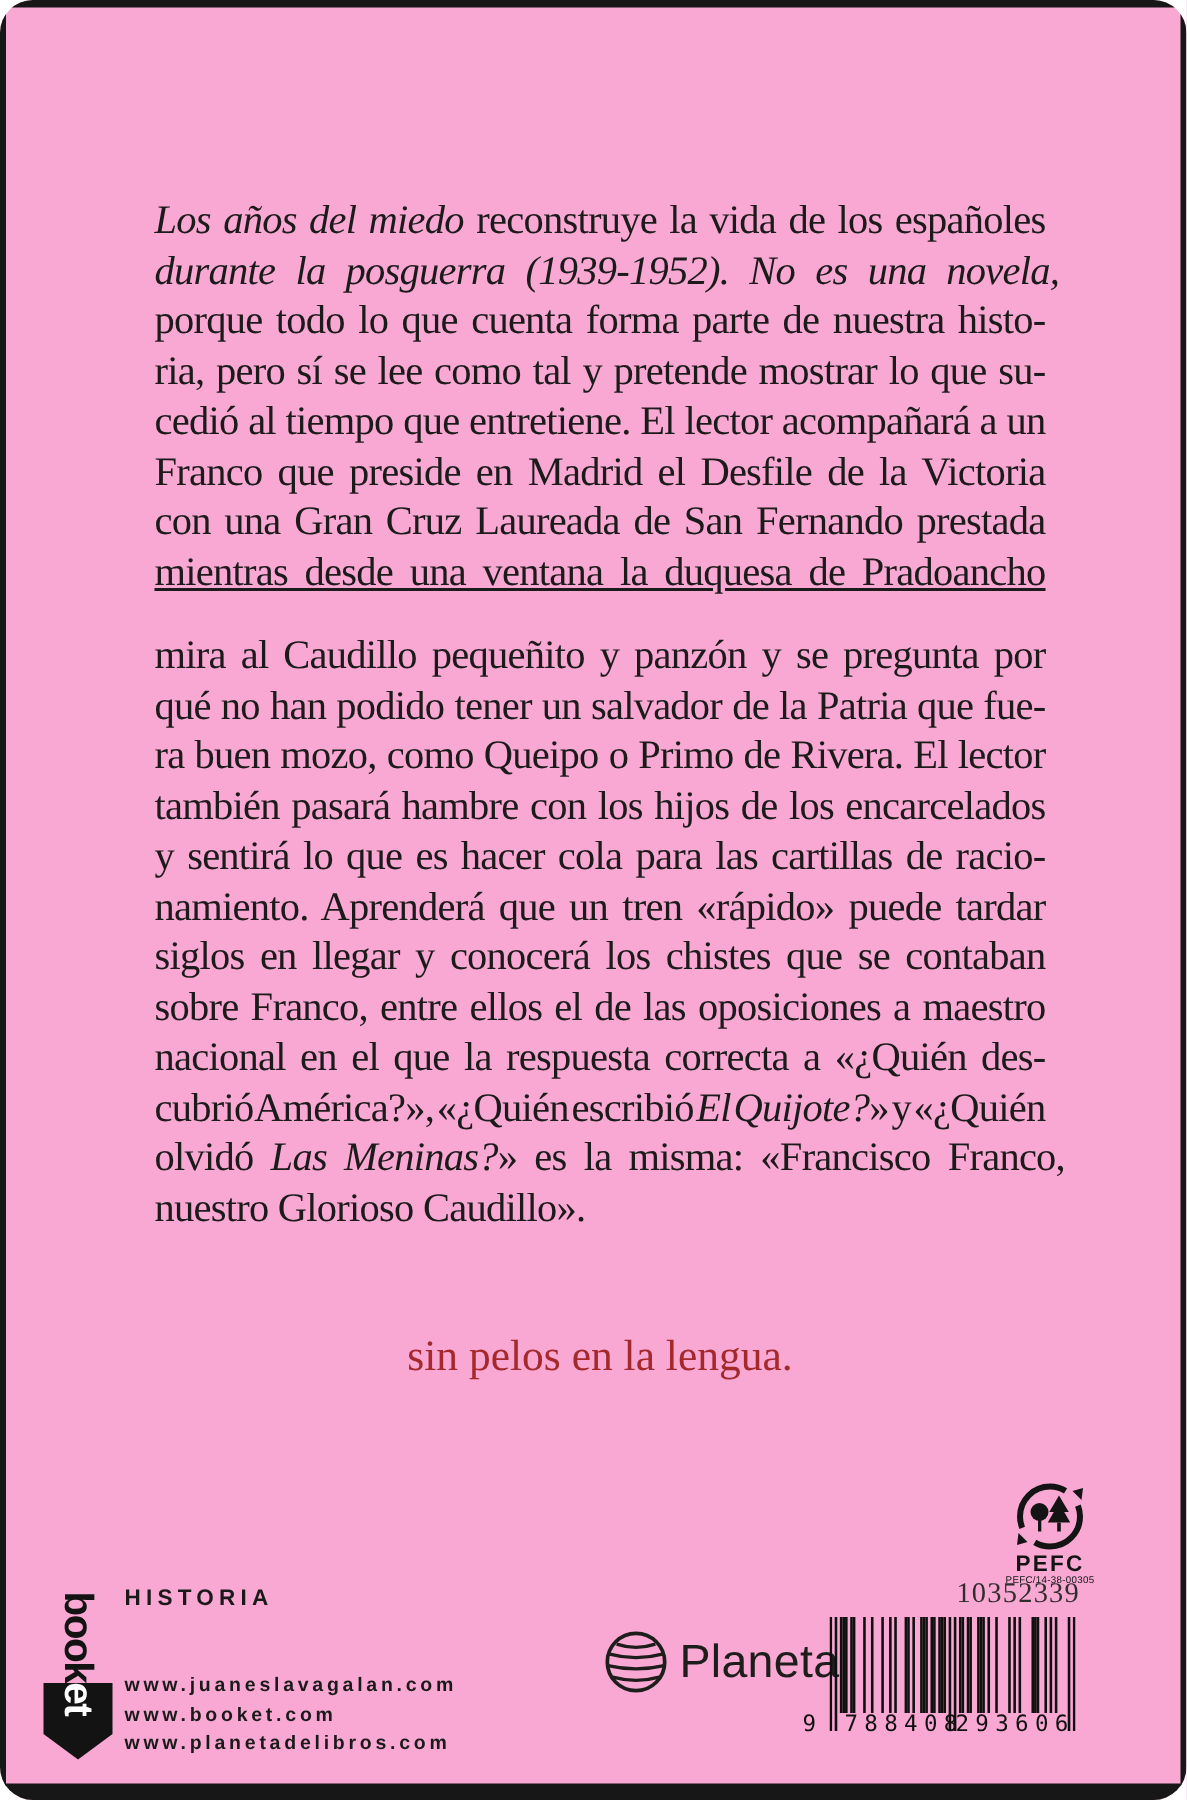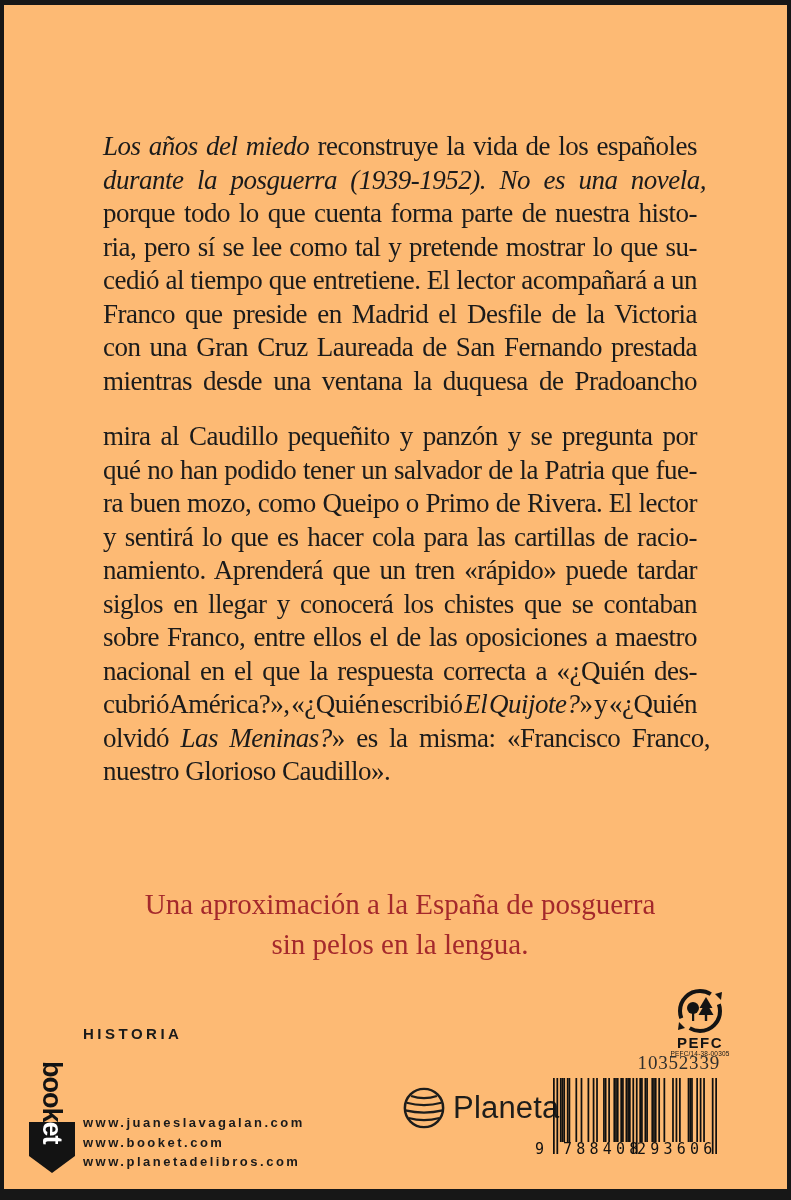--- a/index.html
+++ b/index.html
@@ -1,36 +1,36 @@
 <!DOCTYPE html>
 <html><head>
 <meta charset="utf-8">
 <style>
   html,body{margin:0;padding:0;background:#ffffff;}
-  .page{position:relative;width:791px;height:1200px;background:#fdba74;overflow:hidden;
-        font-family:"Liberation Serif",serif;}
+  .page{position:relative;width:791px;height:1200px;background:#f9a8d4;overflow:hidden;
+        font-family:"Liberation Serif",serif;border-radius:22px;}
   .frame{position:absolute;background:#171717;}
   .frame.top{left:0;top:0;width:791px;height:5px;}
   .frame.left{left:0;top:0;width:4px;height:1200px;}
   .frame.right{left:787px;top:0;width:4px;height:1200px;}
   .frame.bottom{left:0;top:1189px;width:791px;height:11px;}
 
   
   .synopsis{position:absolute;left:103px;top:130px;width:594px;}
   .tline{font-size:27px;line-height:33.5px;letter-spacing:-0.5px;color:#1b1b1b;
          white-space:nowrap;text-align:justify;}
   .tline .it{font-style:italic;}
 
   
   .tagline{position:absolute;left:103px;top:884px;width:594px;text-align:center;
            font-size:29px;line-height:40px;color:#a4292c;}
 
   
   .booket-logo{position:absolute;left:26px;top:1058px;width:58px;height:118px;}
-  .collection{position:absolute;left:83px;top:1025px;font-family:"Liberation Sans",sans-serif;
+  .collection{position:absolute;left:83px;top:1057px;font-family:"Liberation Sans",sans-serif;
               font-weight:bold;font-size:15px;letter-spacing:3.5px;color:#1a1a1a;}
   .websites{position:absolute;left:83px;top:1113px;font-family:"Liberation Sans",sans-serif;
             font-weight:bold;font-size:13px;line-height:19.5px;letter-spacing:2.5px;color:#1a1a1a;}
   .publisher{position:absolute;left:402px;top:1086px;display:flex;align-items:center;gap:7px;}
   .publisher .wordmark{font-family:"Liberation Sans",sans-serif;font-size:31px;color:#1d1d1b;
                        line-height:44px;letter-spacing:0.2px;}
   .pefc{position:absolute;left:652px;top:988px;width:96px;text-align:center;color:#141414;}
   .pefc .pefc-label{font-family:"Liberation Sans",sans-serif;font-weight:bold;font-size:15px;
                     letter-spacing:1.5px;line-height:15px;margin-top:1px;}
   .pefc .pefc-cert{font-family:"Liberation Sans",sans-serif;font-size:6.5px;letter-spacing:0.2px;
@@ -55,36 +55,36 @@
   <div class="frame bottom"></div>
 
   <div class="synopsis" id="synopsis">
       <div class="tline" style="word-spacing: 1.99px;"><span><span class="it">Los años del miedo</span><span> reconstruye la vida de los españoles</span></span></div>
       <div class="tline" style="word-spacing: 7.2px; font-style: italic;"><span><span>durante la posguerra (1939-1952). No es una novela,</span></span></div>
       <div class="tline" style="word-spacing: 2.66px;"><span><span>porque todo lo que cuenta forma parte de nuestra histo-</span></span></div>
       <div class="tline" style="word-spacing: 1.49px;"><span><span>ria, pero sí se lee como tal y pretende mostrar lo que su-</span></span></div>
       <div class="tline" style="word-spacing: 0.2px;"><span><span>cedió al tiempo que entretiene. El lector acompañará a un</span></span></div>
       <div class="tline" style="word-spacing: 3.84px;"><span><span>Franco que preside en Madrid el Desfile de la Victoria</span></span></div>
       <div class="tline" style="word-spacing: 2.84px;"><span><span>con una Gran Cruz Laureada de San Fernando prestada</span></span></div>
-      <div class="tline" style="word-spacing: 4.85px;"><span><span>mientras desde una ventana la duquesa de Pradoancho</span></span></div>
+      <div class="tline" style="word-spacing: 4.85px; text-decoration: underline;"><span><span>mientras desde una ventana la duquesa de Pradoancho</span></span></div>
       <div class="tline" style="word-spacing: 3.71px; margin-top: 22px;"><span><span>mira al Caudillo pequeñito y panzón y se pregunta por</span></span></div>
       <div class="tline" style="word-spacing: 0.5px;"><span><span>qué no han podido tener un salvador de la Patria que fue-</span></span></div>
       <div class="tline" style="word-spacing: 0.47px;"><span><span>ra buen mozo, como Queipo o Primo de Rivera. El lector</span></span></div>
+      <div class="tline" style="word-spacing: 1.4px;"><span><span>también pasará hambre con los hijos de los encarcelados</span></span></div>
       <div class="tline" style="word-spacing: 2.5px;"><span><span>y sentirá lo que es hacer cola para las cartillas de racio-</span></span></div>
       <div class="tline" style="word-spacing: 3.17px;"><span><span>namiento. Aprenderá que un tren «rápido» puede tardar</span></span></div>
       <div class="tline" style="word-spacing: 3.99px;"><span><span>siglos en llegar y conocerá los chistes que se contaban</span></span></div>
       <div class="tline" style="word-spacing: 1.85px;"><span><span>sobre Franco, entre ellos el de las oposiciones a maestro</span></span></div>
       <div class="tline" style="word-spacing: 3.34px;"><span><span>nacional en el que la respuesta correcta a «¿Quién des-</span></span></div>
       <div class="tline" style="word-spacing: -4.47px;"><span><span>cubrió América?», «¿Quién escribió </span><span class="it">El Quijote?</span><span>» y «¿Quién</span></span></div>
       <div class="tline" style="word-spacing: 5.15px;"><span><span>olvidó </span><span class="it">Las Meninas?</span><span>» es la misma: «Francisco Franco,</span></span></div>
       <div class="tline last"><span><span>nuestro Glorioso Caudillo».</span></span></div>
     </div>
 
   <div class="tagline" id="tagline" style="color: rgb(164, 41, 44);">
-    <div>Una aproximación a la España de posguerra</div>
     <div>sin pelos en la lengua.</div>
   </div>
 
   <svg class="booket-logo" viewBox="0 0 58 118">
     <path d="M3,64 H49 V98 L26,115 L3,98 Z" fill="#131313"></path>
     <text transform="translate(17,3) rotate(90)" font-family="Liberation Sans, sans-serif" font-weight="bold" font-size="27" letter-spacing="-1"><tspan fill="#131313" id="booket-black">book</tspan><tspan fill="#ffffff" id="booket-white">et</tspan></text>
   </svg>
 
   <div class="collection">HISTORIA</div>
 

